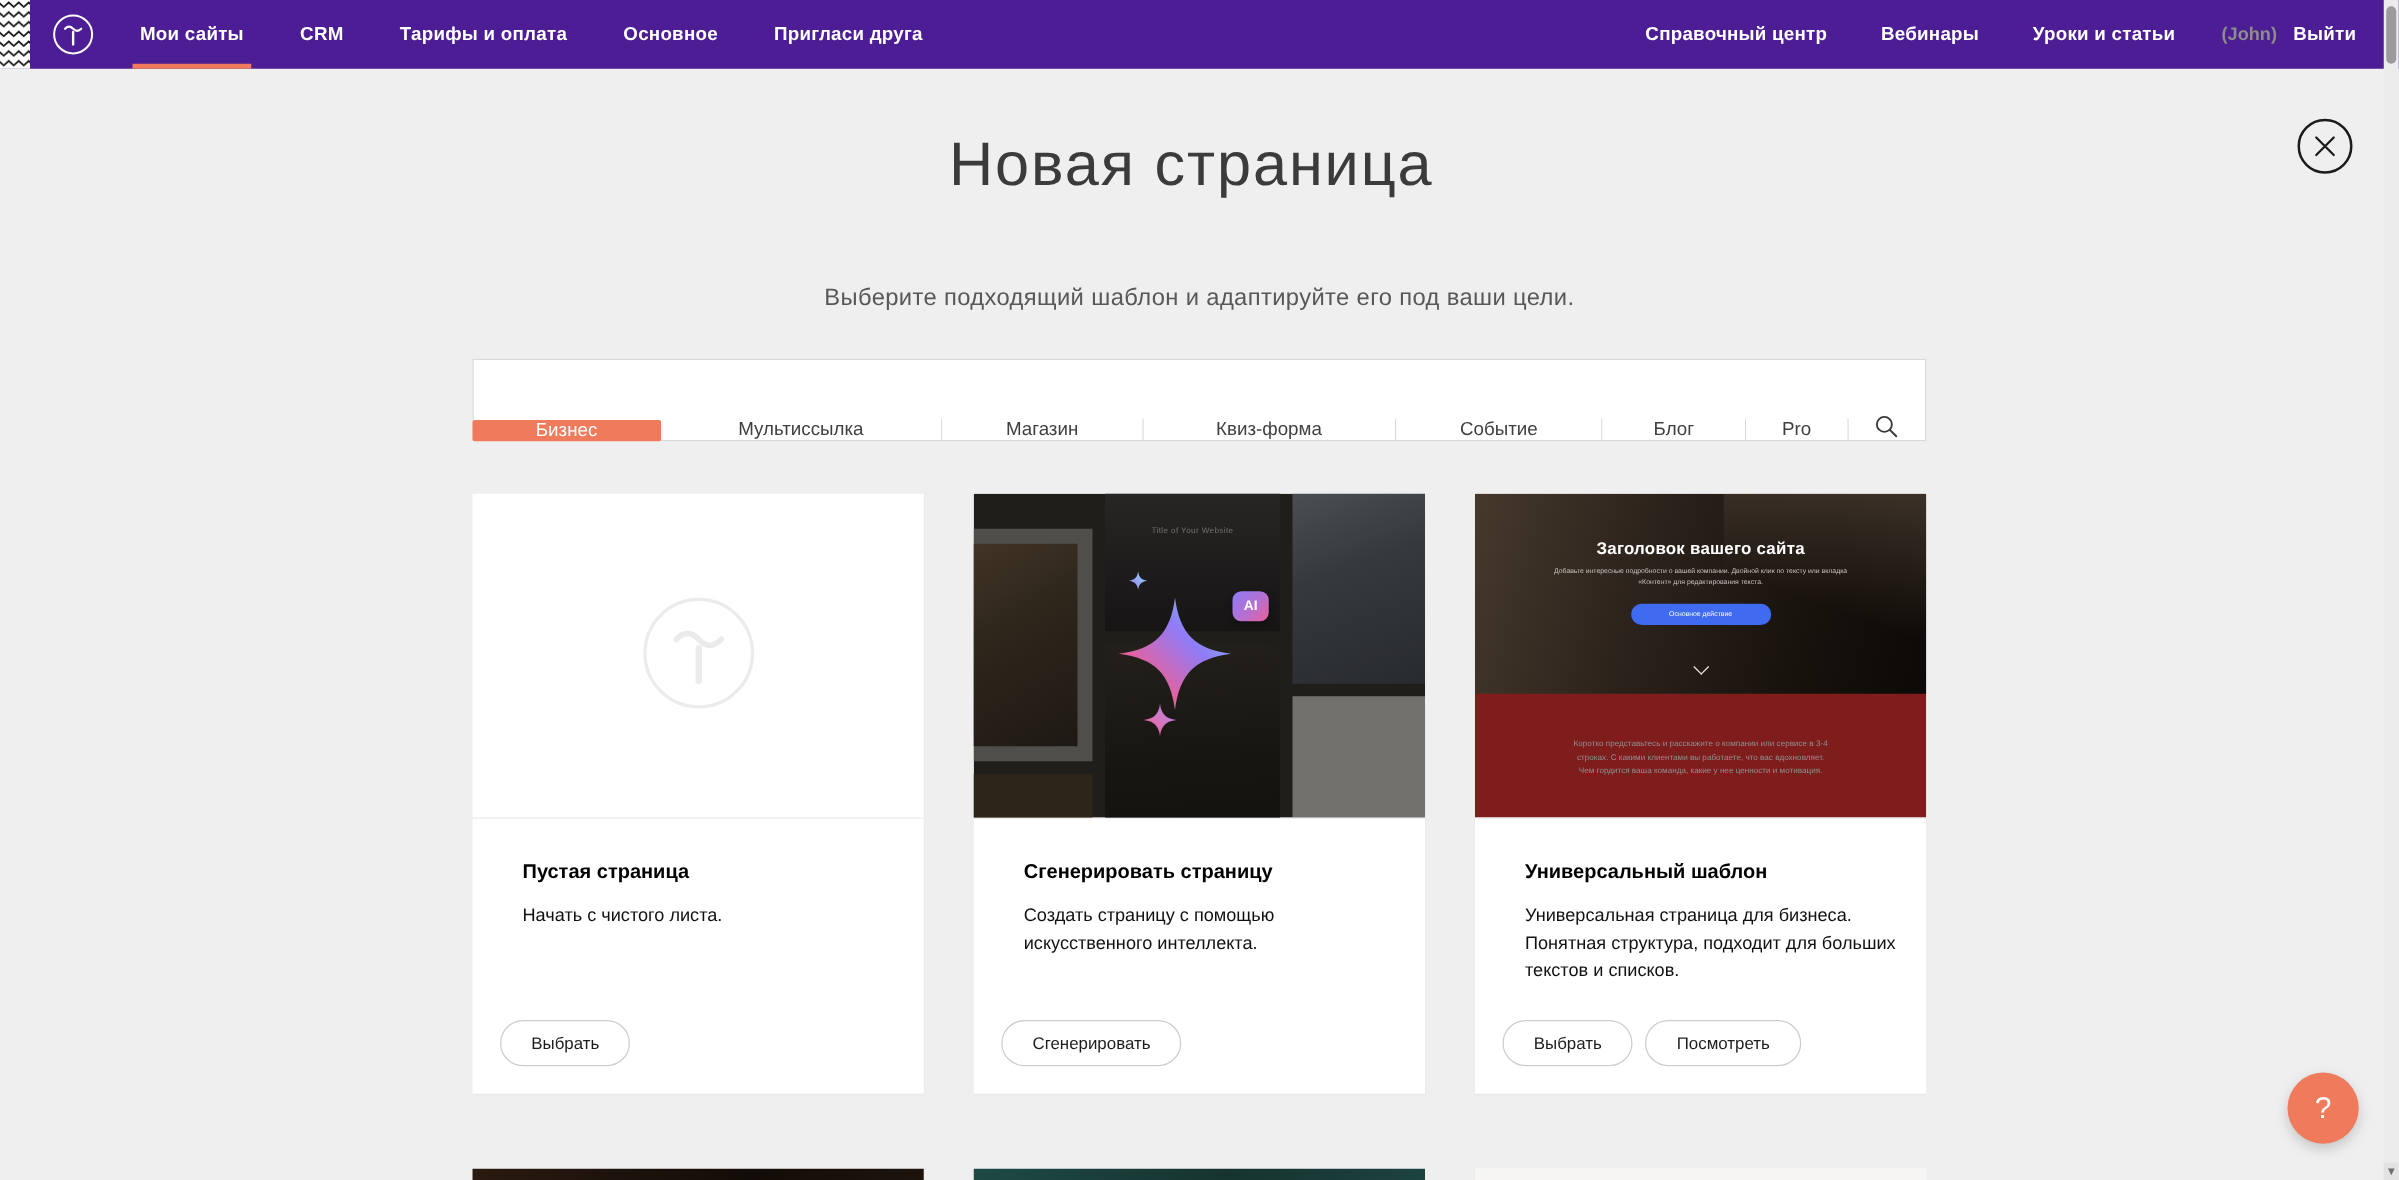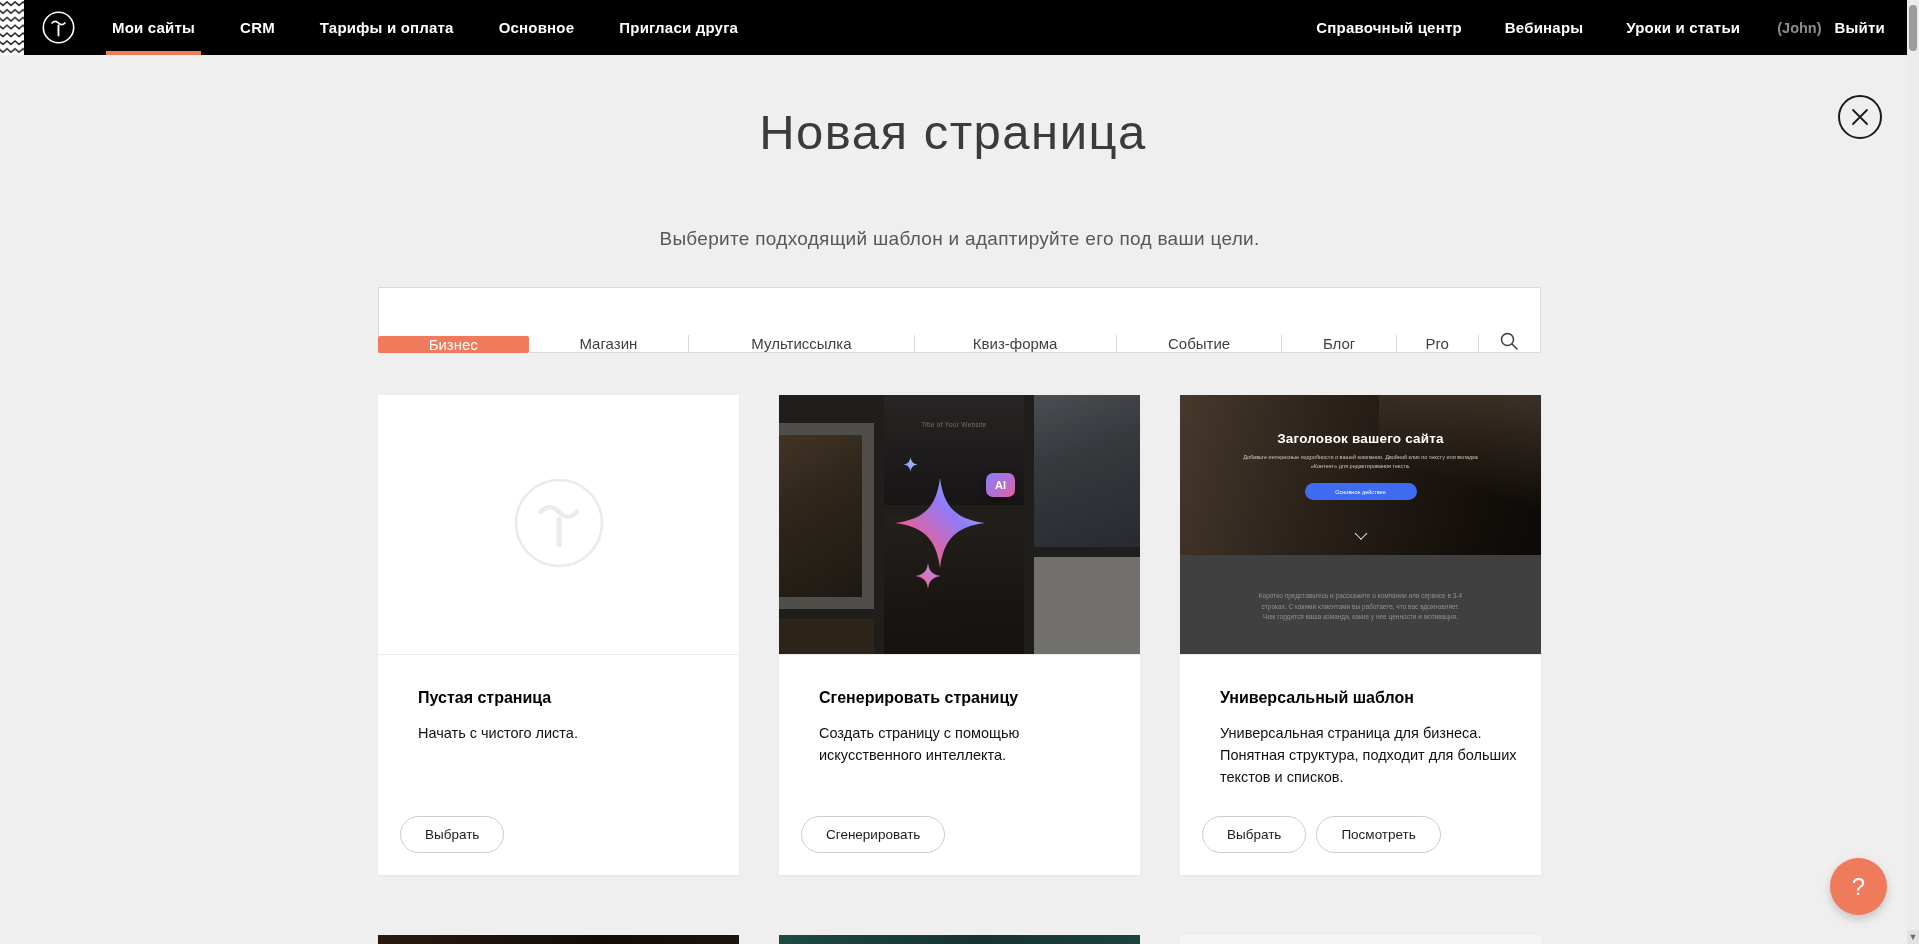--- a/index.html
+++ b/index.html
@@ -1,20 +1,20 @@
 <!DOCTYPE html>
 <html style="--accent: #ef7b5c; --navbar-bg: #000000; --page-bg: #efefef; --preview-cta-blue: #3e6bf0; --ai-gradient-start: #8b7cf8; --ai-gradient-end: #e9609a;"><head>
 <meta charset="utf-8">
 <style>
   * { margin:0; padding:0; box-sizing:border-box; }
   html,body { width:1919px; height:944px; overflow:hidden; }
   body { font-family:"Liberation Sans","DejaVu Sans",sans-serif; background:#efefef; position:relative; }
 
   
-  .navbar { position:absolute; left:0; top:0; width:1919px; height:55px; background:#000000; display:flex; align-items:center; z-index:20; }
+  .navbar { position:absolute; left:0; top:0; width:1919px; height:55px; background:#4c1d95; display:flex; align-items:center; z-index:20; }
   .zigzag { position:absolute; left:0; top:0; width:24px; height:55px; background:#fff; }
   .logo { position:absolute; left:42px; top:11px; width:33px; height:33px; cursor:pointer; }
   .nav-left { position:absolute; left:106px; top:0; height:55px; display:flex; align-items:center; gap:33px; }
   .nav-item { position:relative; color:#fff; font-size:15px; font-weight:700; letter-spacing:.2px; height:55px; display:flex; align-items:center; padding:0 6px; cursor:pointer; text-decoration:none; white-space:nowrap; }
   .nav-item.active::after { content:""; position:absolute; left:0; right:0; bottom:0; height:4px; background:var(--accent,#ef7b5c); }
   .nav-right { position:absolute; right:28px; top:0; height:55px; display:flex; align-items:center; gap:31px; }
   .nav-user { color:#8d8d8d; font-size:14.5px; font-weight:700; margin-right:-24px; }
 
   
   .page-title { position:absolute; left:0; top:104px; width:1906px; text-align:center; font-size:49px; font-weight:300; color:#3b3b3b; letter-spacing:1.5px; }
@@ -47,21 +47,21 @@
   .collage { position:absolute; inset:0; background:#2c2b29; }
   .tile { position:absolute; }
   .tile-frame { background:#8f8e8b; padding:12px; }
   .tile-photo { width:100%; height:100%; }
   .collage-title { position:absolute; left:105px; top:26px; width:140px; text-align:center; color:#cfcfcf; font-size:6.5px; letter-spacing:.3px; }
   .collage-shade { position:absolute; inset:0; background:rgba(22,19,16,.52); }
   .spark { position:absolute; }
   .ai-badge { position:absolute; left:207px; top:78px; width:29px; height:24px; border-radius:7px; background:linear-gradient(135deg,#8b7cf8 0%,#b66fd0 55%,#e9609a 100%); color:#fff; font-size:11px; font-weight:700; display:flex; align-items:center; justify-content:center; box-shadow:0 2px 6px rgba(0,0,0,.35); }
 
   
-  .preview { position:absolute; inset:0; background:#404040; }
+  .preview { position:absolute; inset:0; background:#7f1d1d; }
   .preview-banner { position:absolute; left:0; top:0; width:100%; height:160px; background:linear-gradient(105deg,#46392c 0%,#2a211a 40%,#15100b 78%,#0c0907 100%); }
   .preview-banner::after { content:""; position:absolute; right:0; top:0; width:45%; height:100%; background:linear-gradient(200deg,rgba(190,160,130,.25),rgba(0,0,0,0) 55%); }
   .preview-heading { position:absolute; left:0; top:36px; width:100%; text-align:center; color:#fff; font-size:13.5px; font-weight:700; letter-spacing:.2px; z-index:2; }
   .preview-subtext { position:absolute; left:50%; top:58px; transform:translateX(-50%); width:235px; text-align:center; color:#c9c4be; font-size:5.5px; line-height:1.6; z-index:2; }
   .preview-cta { position:absolute; left:50%; top:88px; transform:translateX(-50%); width:112px; height:17px; border-radius:9px; background:#3e6bf0; color:#fff; font-size:5.5px; display:flex; align-items:center; justify-content:center; z-index:2; }
   .preview-chevron { position:absolute; left:50%; top:134px; width:9px; height:9px; border-right:1.5px solid #e8e8e8; border-bottom:1.5px solid #e8e8e8; transform:translateX(-50%) rotate(45deg); z-index:2; }
   .preview-body { position:absolute; left:50%; top:196px; transform:translateX(-50%); width:208px; text-align:center; color:#8f8f8f; font-size:6.5px; line-height:1.65; }
 
   
   .row2 { top:935px; }
@@ -117,22 +117,22 @@
 <p class="page-subtitle">Выберите подходящий шаблон и адаптируйте его под ваши цели.</p>
 
 <button class="close-btn">
   <svg width="20" height="20" viewBox="0 0 20 20">
     <path d="M3 3 L17 17 M17 3 L3 17" stroke="#1b1b1b" stroke-width="1.8" stroke-linecap="round"></path>
   </svg>
 </button>
 
 <div class="tabs">
   <div class="tab active" style="flex-grow:160">Бизнес</div>
+  <div class="tab" style="flex-grow:196">Мультиссылка</div>
   <div class="tab" style="flex-grow:161">Магазин</div>
-  <div class="tab" style="flex-grow:196">Мультиссылка</div>
   <div class="tab" style="flex-grow:184">Квиз-форма</div>
   <div class="tab" style="flex-grow:162">Событие</div>
   <div class="tab" style="flex-grow:128">Блог</div>
   <div class="tab" style="flex-grow:91">Pro</div>
   <div class="tab tab-search" style="flex-grow:62">
     <svg width="22" height="22" viewBox="0 0 22 22">
       <circle cx="9.5" cy="9.5" r="6" stroke="#3a3a3a" stroke-width="1.5" fill="none"></circle>
       <path d="M14 14 L19 19" stroke="#3a3a3a" stroke-width="1.5" stroke-linecap="round"></path>
     </svg>
   </div>

